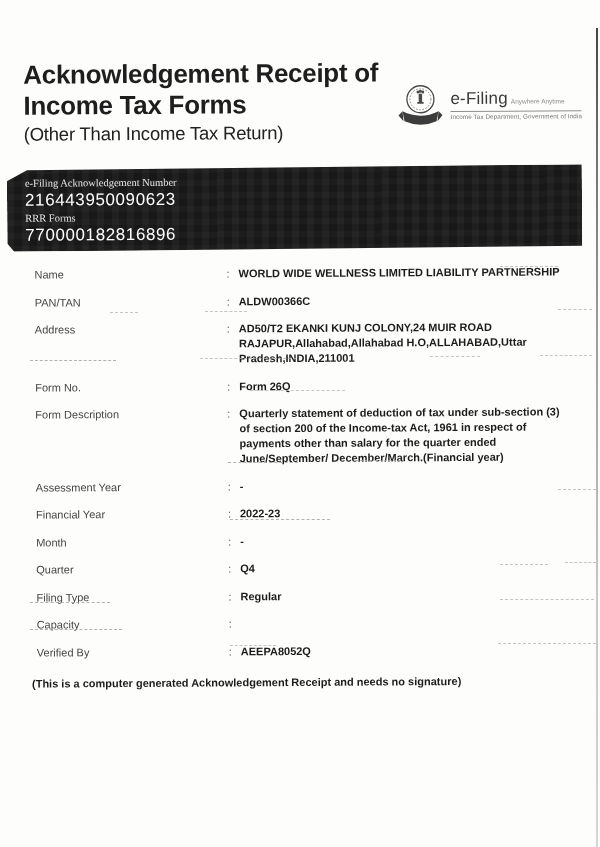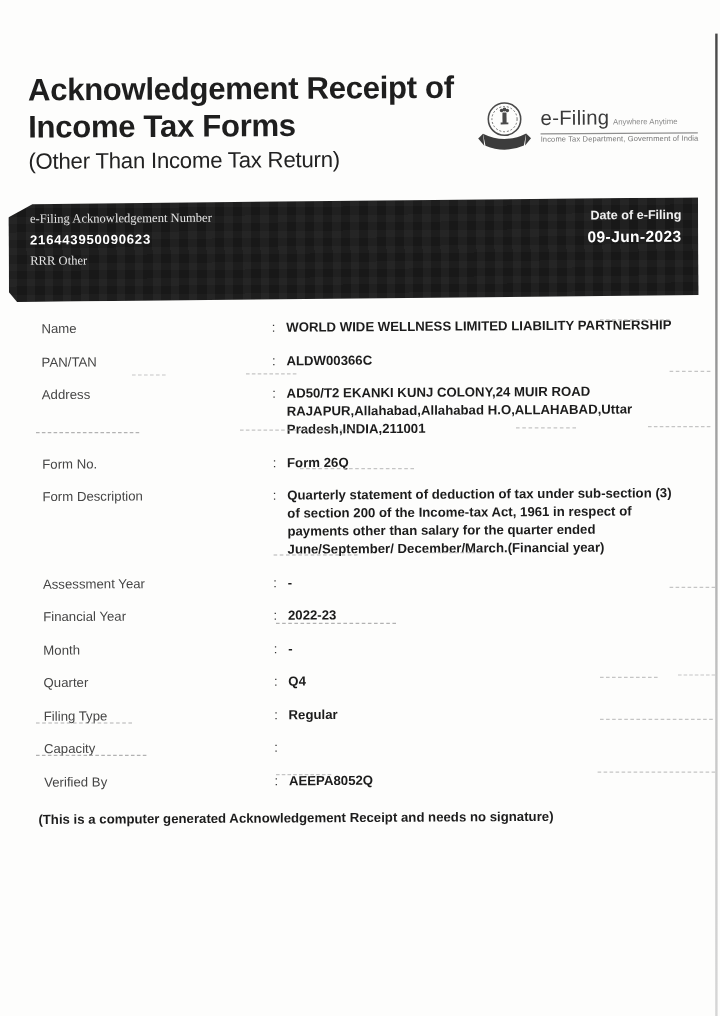--- a/index.html
+++ b/index.html
@@ -33,21 +33,21 @@
     background:#181818;
     background-image:
       repeating-linear-gradient(90deg, rgba(255,255,255,0.035) 0 7px, rgba(0,0,0,0) 7px 15px),
       repeating-linear-gradient(0deg, rgba(255,255,255,0.025) 0 6px, rgba(0,0,0,0) 6px 13px);
     color:#eee;
     display:flex; justify-content:space-between;
     clip-path:polygon(0% 16%, 3.5% 3%, 100% 0%, 100% 97%, 1.2% 100%, 0% 90%);
   }
   .ack-left{ padding:8px 0 0 18px; }
   .ack-label{ font-size:10.5px; line-height:15px; color:#e6e6e6;font-family:Liberation Serif, serif; }
-  .ack-number{ font-size:11px; line-height:20px; font-weight:700; color:#fff;
+  .ack-number{ font-size:17px; line-height:20px; font-weight:400; color:#fff;
                letter-spacing:0.6px; }
   .ack-right{ padding:8px 14px 0 0; text-align:right; }
   .date-label{ font-size:10.5px; line-height:15px; font-weight:700; color:#f0f0f0; }
   .date-value{ font-size:13px; line-height:20px; font-weight:700; color:#fff;
                letter-spacing:0.3px; }
 
   
   .fields{ margin:16px 0 0 35px; }
   .field-row{ display:flex; align-items:flex-start; margin-bottom:12.5px; }
   .field-label{ width:192px; font-size:11px; line-height:15px; color:#454545; }
@@ -97,25 +97,22 @@
         <hr class="logo-rule">
         <div class="dept">Income Tax Department, Government of India</div>
       </div>
     </div>
   </div>
 
   <div class="ack-bar">
     <div class="ack-left">
       <div class="ack-label">e-Filing Acknowledgement Number</div>
       <div class="ack-number">216443950090623</div>
-      <div class="ack-label">RRR Other</div>
-    </div>
-    <div class="ack-right">
-      <div class="date-label">Date of e-Filing</div>
-      <div class="date-value">09-Jun-2023</div>
+      <div class="ack-label">RRR Forms</div>
+      <div class="ack-number">770000182816896</div>
     </div>
   </div>
 
   <div class="fields">
     <div class="field-row">
       <div class="field-label">Name</div>
       <div class="field-colon">:</div>
       <div class="field-value">WORLD WIDE WELLNESS LIMITED LIABILITY PARTNERSHIP</div>
     </div>
     <div class="field-row">

